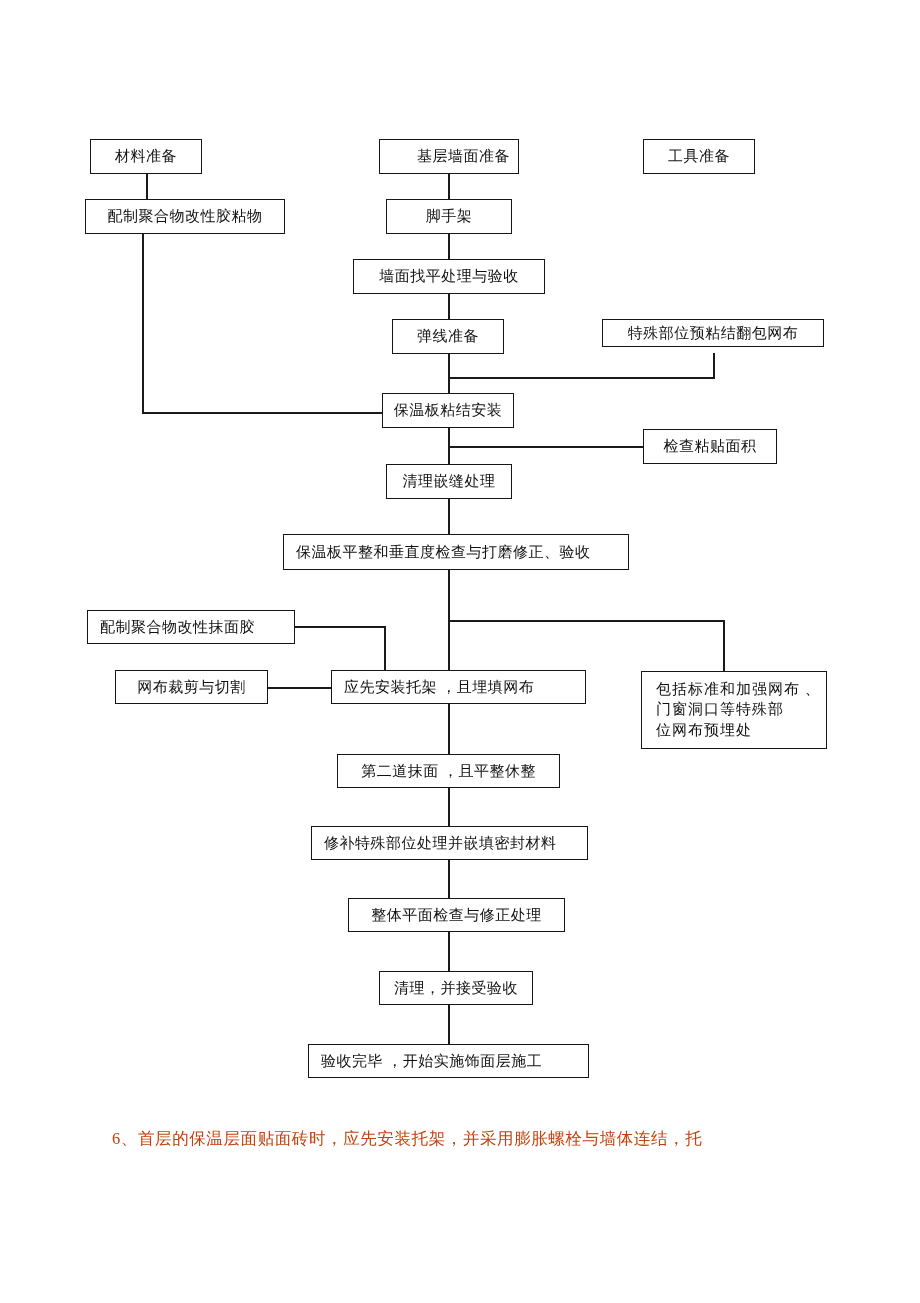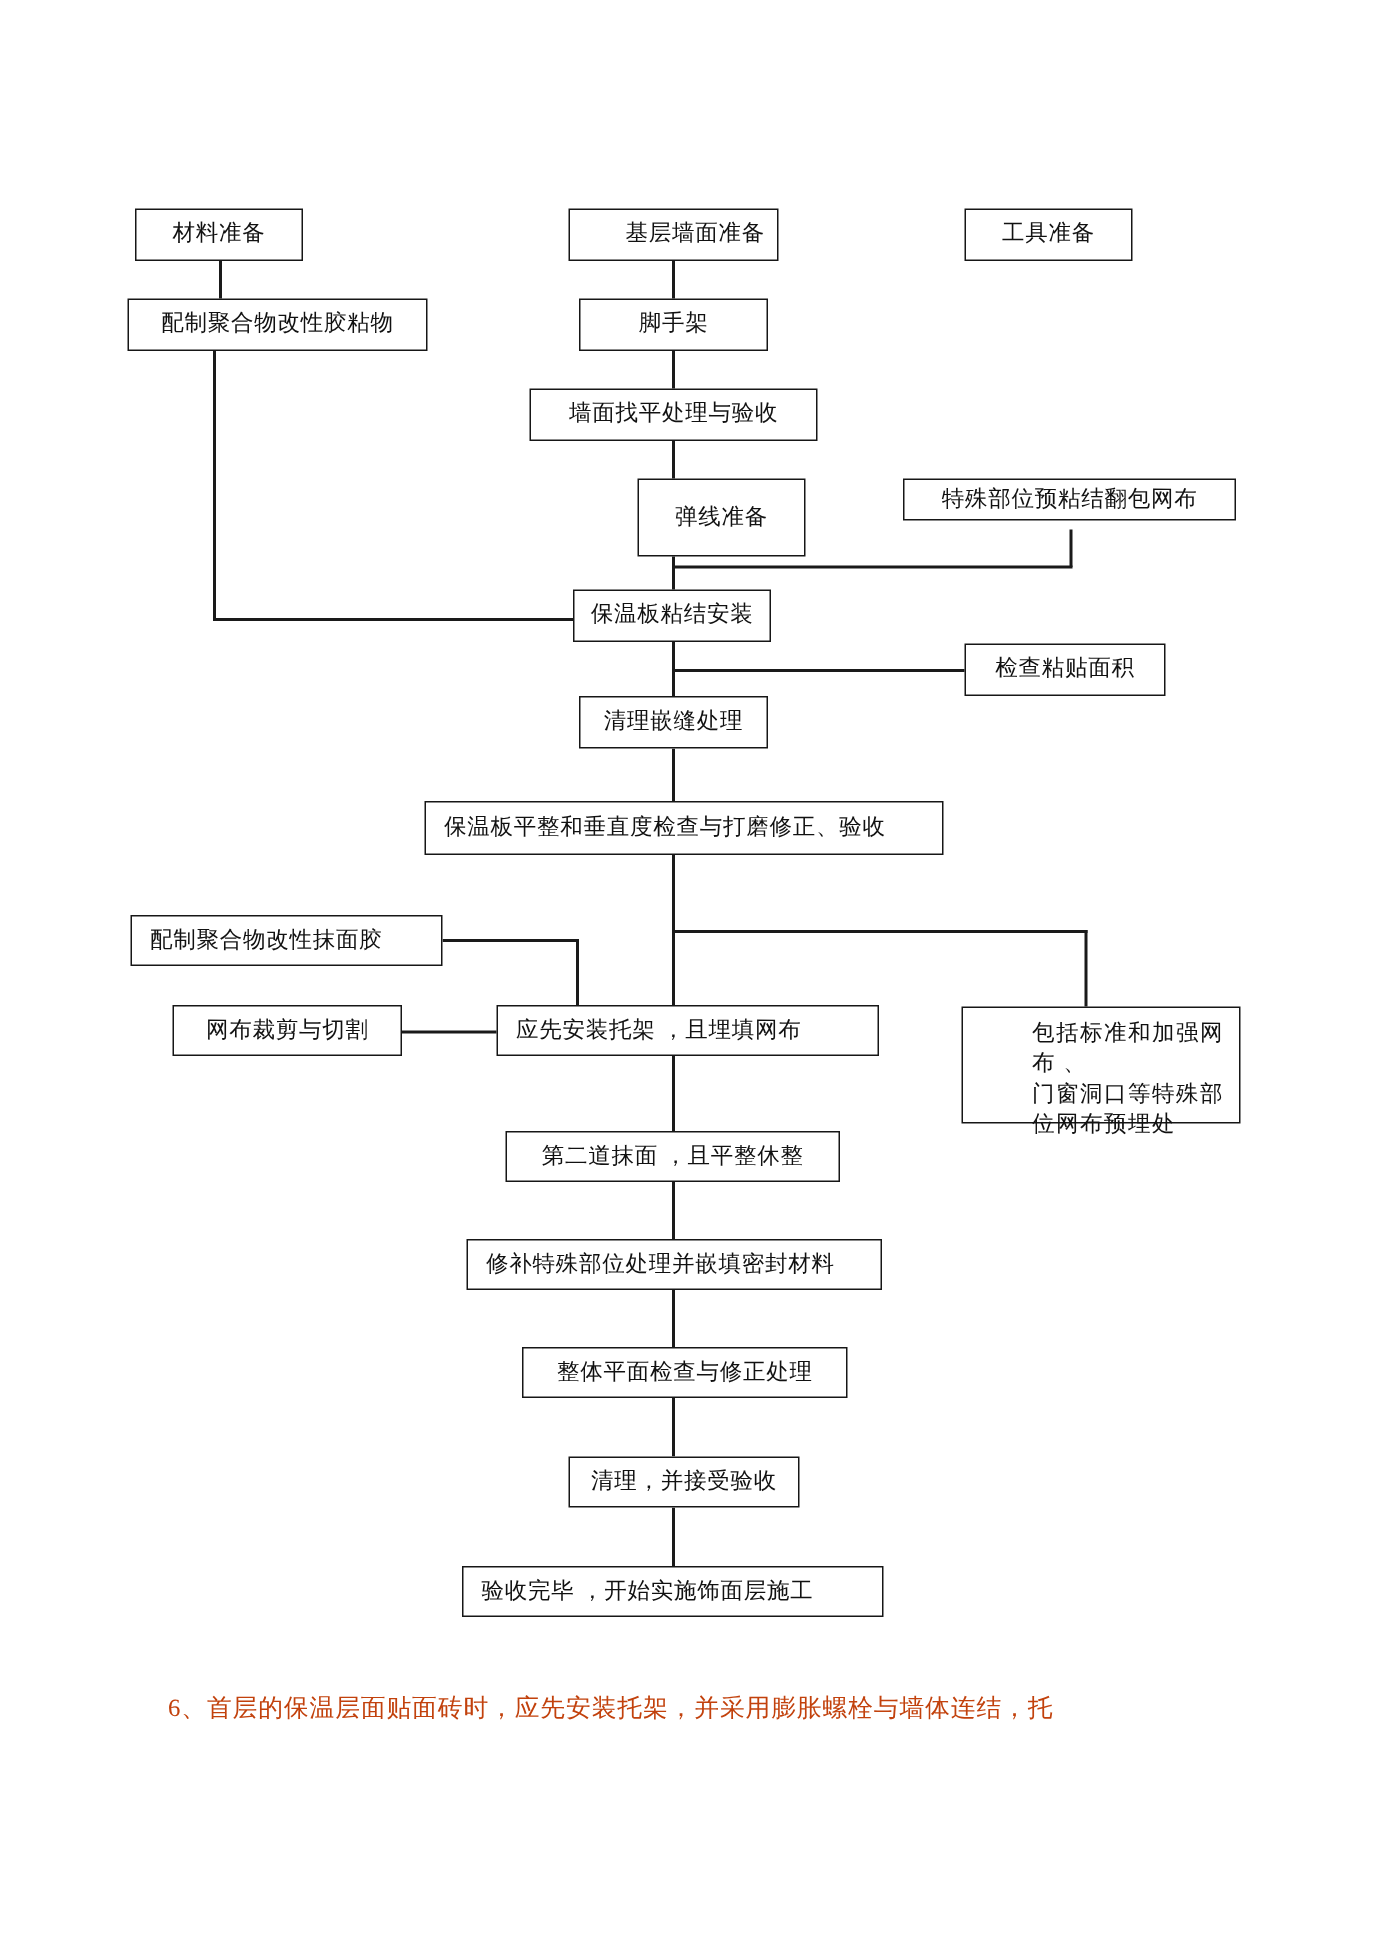--- a/index.html
+++ b/index.html
@@ -41,21 +41,21 @@
     justify-content: flex-start;
     text-align: left;
     padding-left: 12px;
   }
   .node.multiline {
     display: block;
     padding: 7px 0 0 14px;
     text-align: left;
     letter-spacing: 1px;
   }
-  .node.multiline .ln { display: block; margin-left: 32px; }
+  .node.multiline .ln { display: block; }
   .conn {
     position: absolute;
     background: #1a1a1a;
     z-index: 1;
   }
   .conn.h { height: 1.6px; }
   .conn.v { width: 1.6px; }
   .footnote {
     position: absolute;
     font-size: 16.5px;
@@ -116,21 +116,21 @@
   <div class="node" style="left:379px; top:139px; width:140px; height:35px;padding-left:35px;">基层墙面准备</div>
 
   <div class="node" style="left:643px; top:139px; width:112px; height:35px;">工具准备</div>
 
   <div class="node" style="left:85px; top:199px; width:200px; height:35px;">配制聚合物改性胶粘物</div>
 
   <div class="node" style="left:386px; top:199px; width:126px; height:35px;">脚手架</div>
 
   <div class="node" style="left:353px; top:259px; width:192px; height:35px;">墙面找平处理与验收</div>
 
-  <div class="node" style="left:392px; top:319px; width:112px; height:52px;margin-left:33px;">弹线准备</div>
+  <div class="node" style="left:392px; top:319px; width:112px; height:35px;">弹线准备</div>
 
   <div class="node" style="left:602px; top:319px; width:222px; height:28px;">特殊部位预粘结翻包网布</div>
 
   <div class="node" style="left:382px; top:393px; width:132px; height:35px;">保温板粘结安装</div>
 
   <div class="node" style="left:643px; top:429px; width:134px; height:35px;">检查粘贴面积</div>
 
   <div class="node" style="left:386px; top:464px; width:126px; height:35px;">清理嵌缝处理</div>
 
   <div class="node left-align" style="left:283px; top:534px; width:346px; height:36px;">保温板平整和垂直度检查与打磨修正、验收</div>

